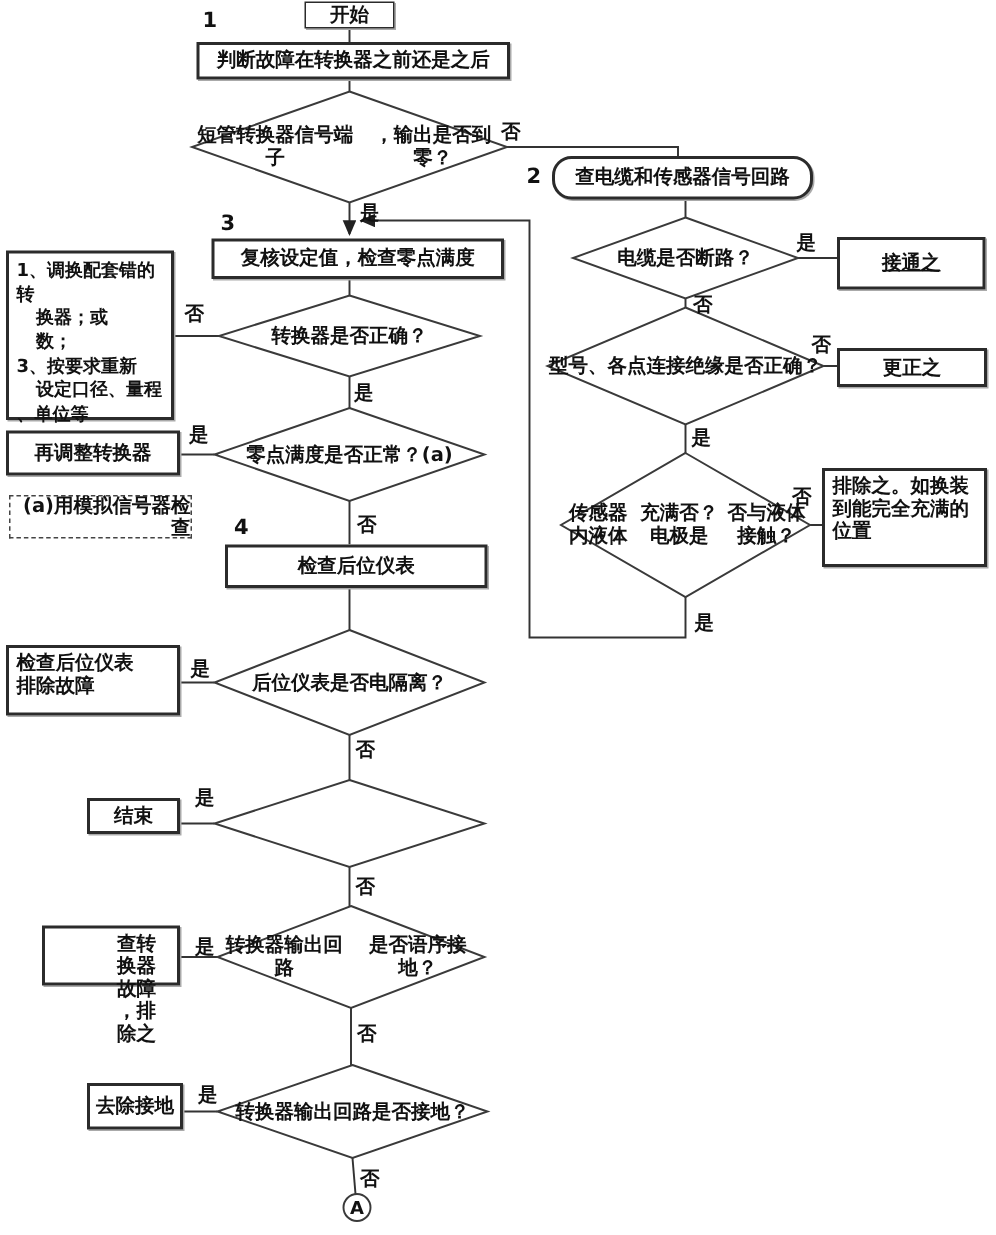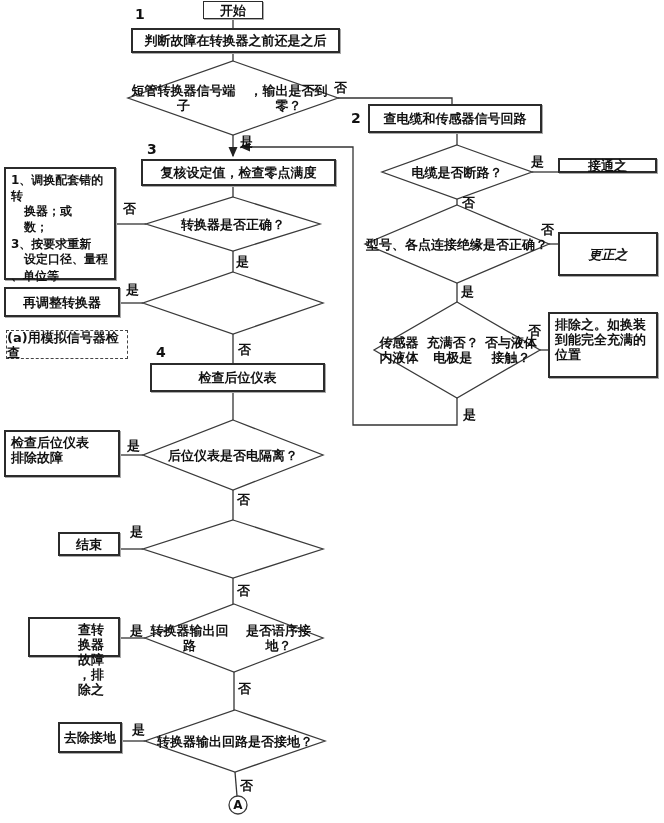--- a/index.html
+++ b/index.html
@@ -6,21 +6,21 @@
   #canvas {
     position:relative; width:664px; height:823px; background:#ffffff;
     font-family:"DejaVu Sans","Liberation Sans",sans-serif; color:#111;
     overflow:hidden;
   }
   #wires { position:absolute; left:0; top:0; }
   .box {
     position:absolute; background:#fff; border:2px solid #2b2b2b;
     box-shadow:1px 1px 0 #aaa;
     display:flex; align-items:center; justify-content:center;
-    text-align:left; font-size:13px; line-height:15px; font-weight:600;
+    text-align:right; font-size:13px; line-height:15px; font-weight:600;
     box-sizing:border-box;
   }
   .box.thin { border-width:1px; font-weight:600; }
   .box.left { display:block; text-align:left; padding:3px 5px; }
   .box.dashed { border:1px dashed #444; box-shadow:none; font-weight:600; }
   .dtext {
     position:absolute; display:flex; flex-direction:row;
     align-items:center; justify-content:center; text-align:center;
     font-size:13px; line-height:15px; font-weight:600; pointer-events:none;
     box-sizing:border-box;
@@ -90,37 +90,37 @@
   </svg>
 
   <div class="box thin" style="left:203px; top:1px; width:60px; height:18px;">
     <span>开始</span>
   </div>
 
   <div class="box" style="left:131px; top:28px; width:209px; height:25px;">
     <span>判断故障在转换器之前还是之后</span>
   </div>
 
-  <div class="box" style="left:368px; top:104px; width:174px; height:29px;">
+  <div class="box" style="left:368px; top:104px; width:174px; height:29px;border-radius:13px;">
     <span>查电缆和传感器信号回路</span>
   </div>
 
   <div class="box" style="left:141px; top:159px; width:195px; height:27px;">
     <span>复核设定值，检查零点满度</span>
   </div>
 
   <div class="box" style="left:150px; top:363px; width:175px; height:29px;">
     <span>检查后位仪表</span>
   </div>
 
-  <div class="box" style="left:558px; top:158px; width:99px; height:15px;text-decoration:underline;">
+  <div class="box" style="left:558px; top:158px; width:99px; height:35px;text-decoration:underline;">
     <span>接通之</span>
   </div>
 
-  <div class="box" style="left:558px; top:232px; width:100px; height:44px;font-style:italic;">
+  <div class="box" style="left:558px; top:232px; width:100px; height:26px;">
     <span>更正之</span>
   </div>
 
   <div class="box left" style="left:548px; top:312px; width:110px; height:66px;">
     <div>排除之。如换装</div>
     <div>到能完全充满的</div>
     <div>位置</div>
   </div>
 
   <div class="box left advice" style="left:4px; top:167px; width:112px; height:113px;">
@@ -175,20 +175,24 @@
   <div class="dtext" style="left:374px; top:302px; width:166px; height:96px;">
     <div>传感器内液体</div>
     <div>充满否？电极是</div>
     <div>否与液体接触？</div>
   </div>
 
   <div class="dtext" style="left:146px; top:197px; width:174px; height:54px;">
     <div>转换器是否正确？</div>
   </div>
 
+  <div class="dtext" style="left:143px; top:272px; width:180px; height:62px;">
+    <div>零点满度是否正常？</div>
+    <div class="bold">(a)</div>
+  </div>
 
   <div class="dtext" style="left:143px; top:420px; width:180px; height:70px;">
     <div>后位仪表是否电隔离？</div>
   </div>
 
 
   <div class="dtext" style="left:145px; top:604px; width:178px; height:68px;">
     <div>转换器输出回路</div>
     <div>是否语序接地？</div>
   </div>

